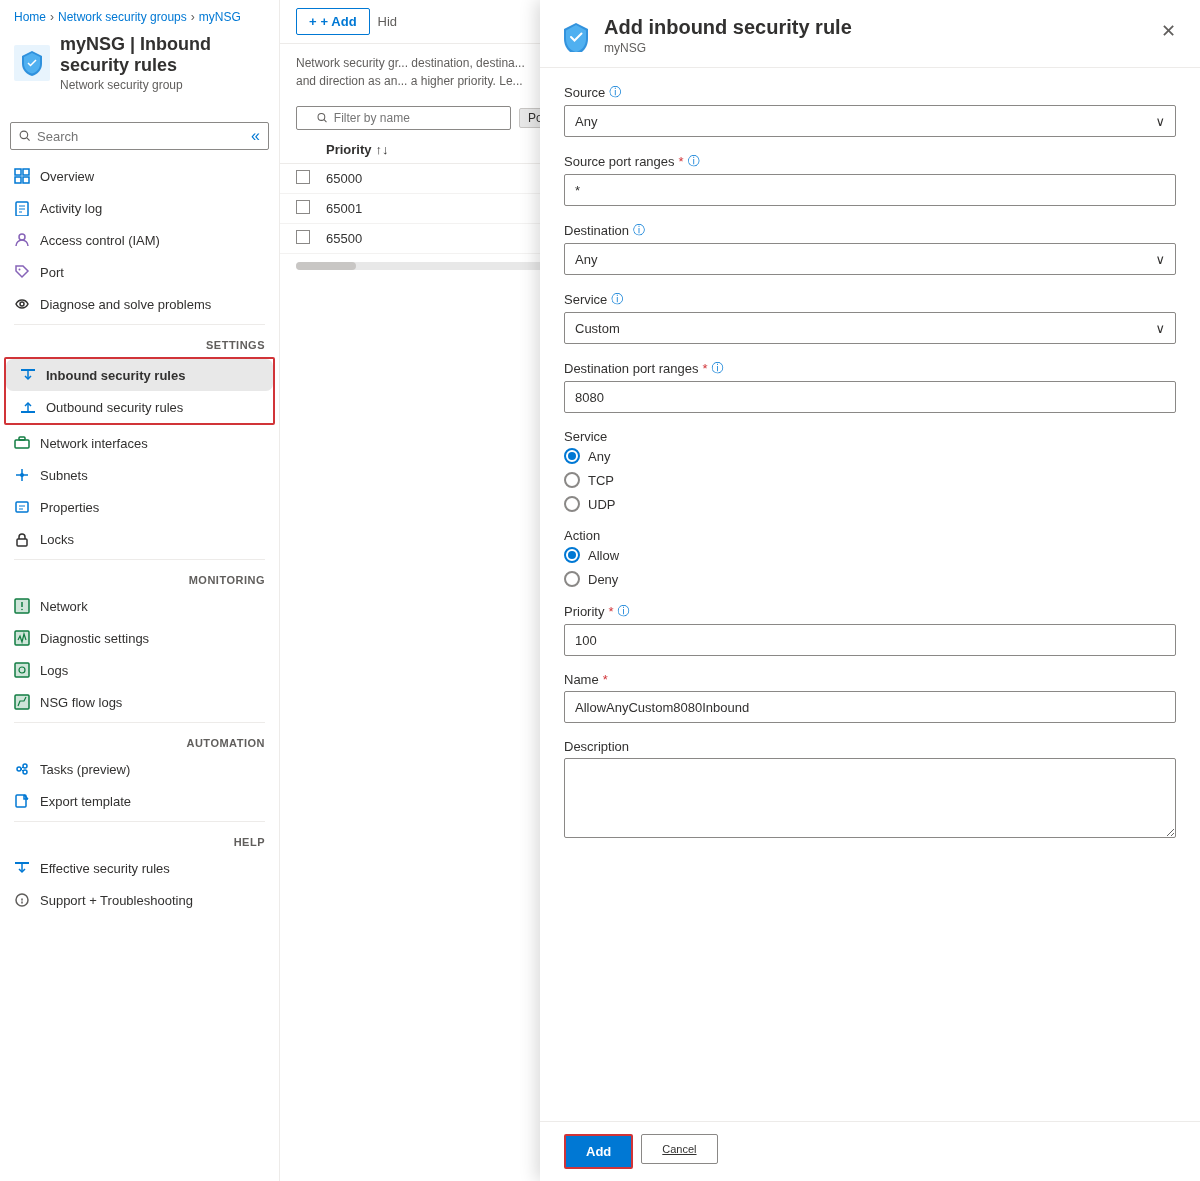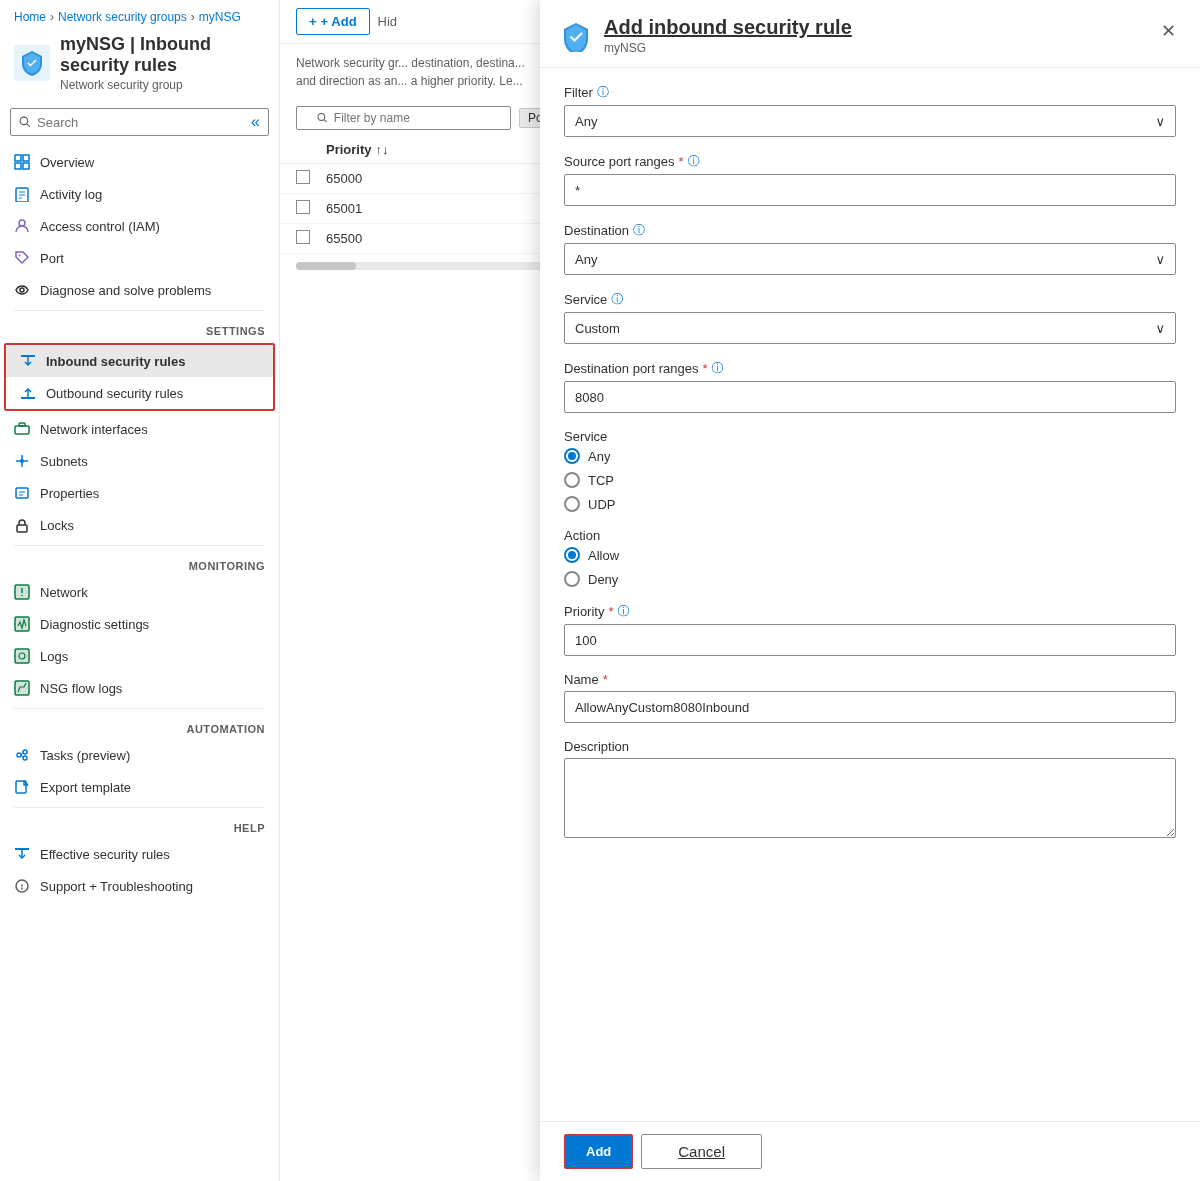--- a/index.html
+++ b/index.html
@@ -7,25 +7,25 @@
 
     
     .sidebar { width: 280px; background: #fff; border-right: 1px solid #edebe9; display: flex; flex-direction: column; height: 100%; overflow-y: auto; flex-shrink: 0; }
     .breadcrumb { padding: 10px 14px 4px; font-size: 12px; color: #0078d4; display: flex; align-items: center; gap: 4px; }
     .breadcrumb span { color: #605e5c; }
     .breadcrumb a { color: #0078d4; text-decoration: none; }
     .page-header { padding: 6px 14px 10px; display: flex; align-items: center; gap: 10px; }
     .page-icon { width: 36px; height: 36px; flex-shrink: 0; }
     .page-title-block h1 { font-size: 18px; font-weight: 600; color: #323130; }
     .page-title-block p { font-size: 12px; color: #605e5c; margin-top: 2px; }
-    .search-box { margin: 6px 10px 10px; display: flex; align-items: center; gap: 6px; border: 1px solid #8a8886; border-radius: 2px; padding: 4px 8px; background: #fff; }
+    .search-box { margin: 20px 10px 10px; display: flex; align-items: center; gap: 6px; border: 1px solid #8a8886; border-radius: 2px; padding: 4px 8px; background: #fff; }
     .search-box input { border: none; outline: none; font-size: 13px; width: 100%; color: #323130; }
     .collapse-btn { margin-left: auto; color: #0078d4; cursor: pointer; font-size: 16px; }
     .nav-item { display: flex; align-items: center; gap: 10px; padding: 8px 14px; cursor: pointer; color: #323130; font-size: 13px; }
-    .nav-item.active { background: #e8e8e8; font-weight: 600; }
+    .nav-item.active { background: #e8e8e8; font-weight: 600; border-radius: 7px; }
     .nav-section-label { padding: 10px 14px 4px; font-size: 11px; font-weight: 600; color: #605e5c; text-transform: uppercase; letter-spacing: 0.5px; text-align: right; }
     .nav-divider { border: none; border-top: 1px solid #edebe9; margin: 4px 14px; }
     .nav-icon { width: 16px; height: 16px; flex-shrink: 0; display: flex; align-items: center; justify-content: center; }
     .highlighted-group { border: 2px solid #d13438; margin: 2px 4px; border-radius: 2px; }
 
     
     .main-content { flex: 1; display: flex; flex-direction: column; background: #fff; overflow: hidden; }
     .toolbar { display: flex; align-items: center; gap: 8px; padding: 8px 16px; border-bottom: 1px solid #edebe9; }
     .btn-primary { display: flex; align-items: center; gap: 4px; background: #fff; border: 1px solid #0078d4; color: #0078d4; padding: 5px 12px; cursor: pointer; font-size: 13px; border-radius: 2px; font-weight: 600; }
     .toolbar-text { color: #605e5c; font-size: 13px; }
@@ -43,39 +43,39 @@
     .checkbox { width: 14px; height: 14px; border: 1px solid #8a8886; display: inline-block; background: #fff; }
     .scrollbar-area { padding: 8px 16px; }
     .h-scrollbar { height: 8px; background: #e8e8e8; border-radius: 4px; position: relative; }
     .h-scrollbar-thumb { width: 60px; height: 8px; background: #c8c6c4; border-radius: 4px; }
 
     
     .panel-overlay { position: fixed; top: 0; right: 0; width: 660px; height: 100%; background: #fff; box-shadow: -4px 0 16px rgba(0,0,0,0.15); display: flex; flex-direction: column; z-index: 100; overflow-y: auto; }
     .panel-header { padding: 16px 20px 12px; border-bottom: 1px solid #edebe9; display: flex; align-items: flex-start; justify-content: space-between; }
     .panel-title-block { display: flex; align-items: center; gap: 12px; }
     .panel-icon { width: 32px; height: 32px; }
-    .panel-title { font-size: 20px; font-weight: 600; color: #323130; text-decoration: underline; }
+    .panel-title { font-size: 20px; font-weight: 600; color: #323130; }
     .panel-subtitle { font-size: 12px; color: #605e5c; margin-top: 2px; }
     .close-btn { background: none; border: none; cursor: pointer; font-size: 18px; color: #605e5c; padding: 4px; }
     .panel-body { padding: 16px 24px; flex: 1; overflow-y: auto; }
     .form-group { margin-bottom: 16px; }
     .form-label { font-size: 13px; font-weight: 400; color: #323130; margin-bottom: 4px; display: flex; align-items: center; gap: 4px; }
     .form-label .required { color: #d13438; }
     .info-icon { color: #0078d4; font-size: 12px; cursor: pointer; }
     .form-select { width: 100%; border: 1px solid #8a8886; padding: 6px 10px; font-size: 13px; color: #323130; background: #fff; display: flex; align-items: center; justify-content: space-between; cursor: pointer; border-radius: 2px; height: 32px; }
     .form-input { width: 100%; border: 1px solid #8a8886; padding: 6px 10px; font-size: 13px; color: #323130; border-radius: 2px; outline: none; height: 32px; }
     .radio-group { display: flex; flex-direction: column; gap: 8px; margin-top: 4px; }
     .radio-item { display: flex; align-items: center; gap: 8px; font-size: 13px; color: #323130; cursor: pointer; }
     .radio-circle { width: 16px; height: 16px; border-radius: 50%; border: 2px solid #0078d4; display: flex; align-items: center; justify-content: center; flex-shrink: 0; }
     .radio-circle.checked::after { content: ''; width: 8px; height: 8px; border-radius: 50%; background: #0078d4; }
     .radio-circle.unchecked { border-color: #8a8886; }
     .textarea { width: 100%; border: 1px solid #8a8886; padding: 6px 10px; font-size: 13px; color: #323130; border-radius: 2px; outline: none; height: 80px; resize: vertical; }
     .panel-footer { padding: 12px 24px; border-top: 1px solid #edebe9; display: flex; align-items: flex-start; gap: 8px; background: #fff; }
     .btn-add { background: #0078d4; color: #fff; border: none; padding: 8px 20px; font-size: 13px; font-weight: 600; cursor: pointer; border-radius: 2px; border: 2px solid #d13438; }
-    .btn-cancel { background: #fff; color: #323130; border: 1px solid #8a8886; padding: 8px 36px; font-size: 15px; cursor: pointer; border-radius: 2px; text-decoration: underline; }
+    .btn-cancel { background: #fff; color: #323130; border: 1px solid #8a8886; padding: 8px 20px; font-size: 11px; cursor: pointer; border-radius: 2px; text-decoration: underline; }
   </style>
 </head>
 <body>
 
 <div class="sidebar">
   <div class="breadcrumb">
     <a href="#">Home</a>
     <span>›</span>
     <a href="#">Network security groups</a>
     <span>›</span>
@@ -380,21 +380,21 @@
         <div class="panel-subtitle">myNSG</div>
       </div>
     </div>
     <button class="close-btn">✕</button>
   </div>
 
   <div class="panel-body">
 
     <div class="form-group">
       <div class="form-label">
-        <span>Filter</span>
+        <span>Source</span>
         <span class="info-icon">ⓘ</span>
       </div>
       <div class="form-select">
         <span>Any</span>
         <span>∨</span>
       </div>
     </div>
 
     <div class="form-group">
       <div class="form-label">

